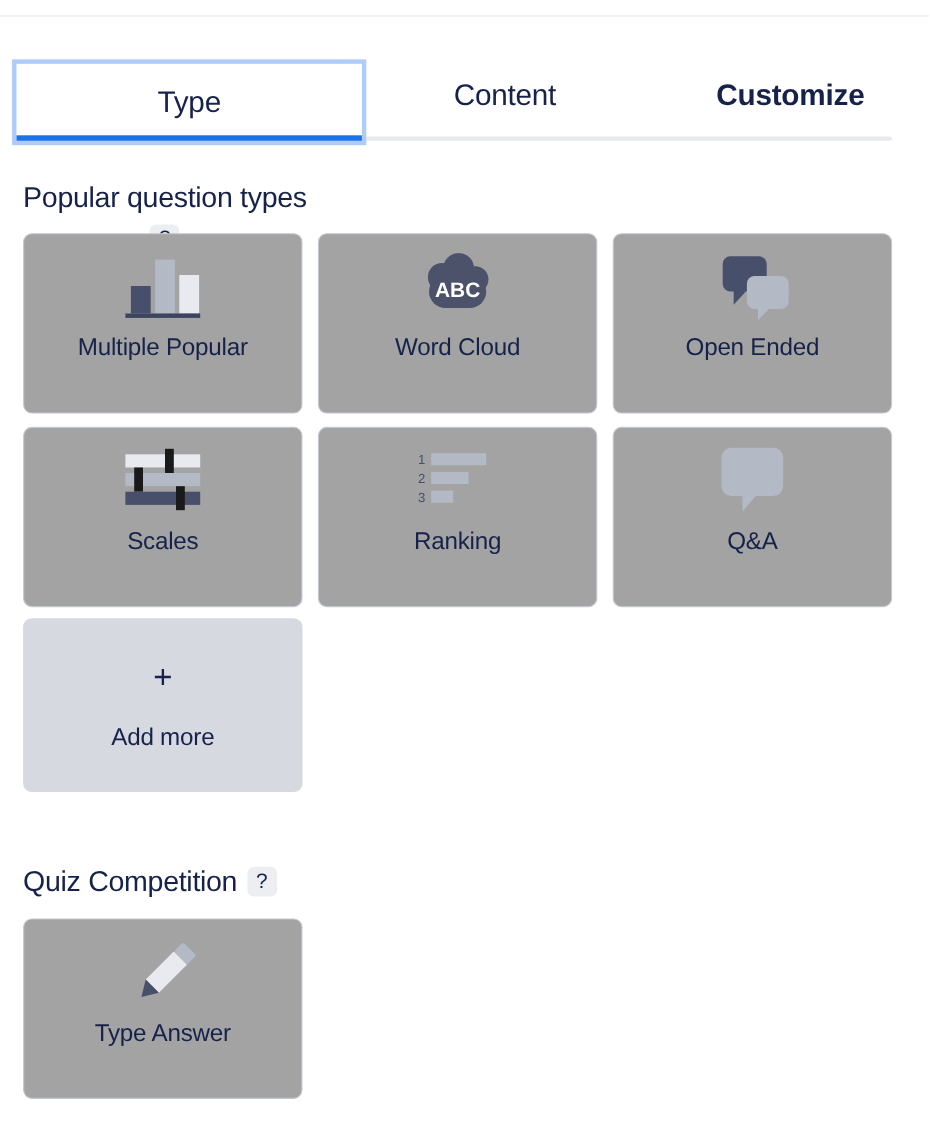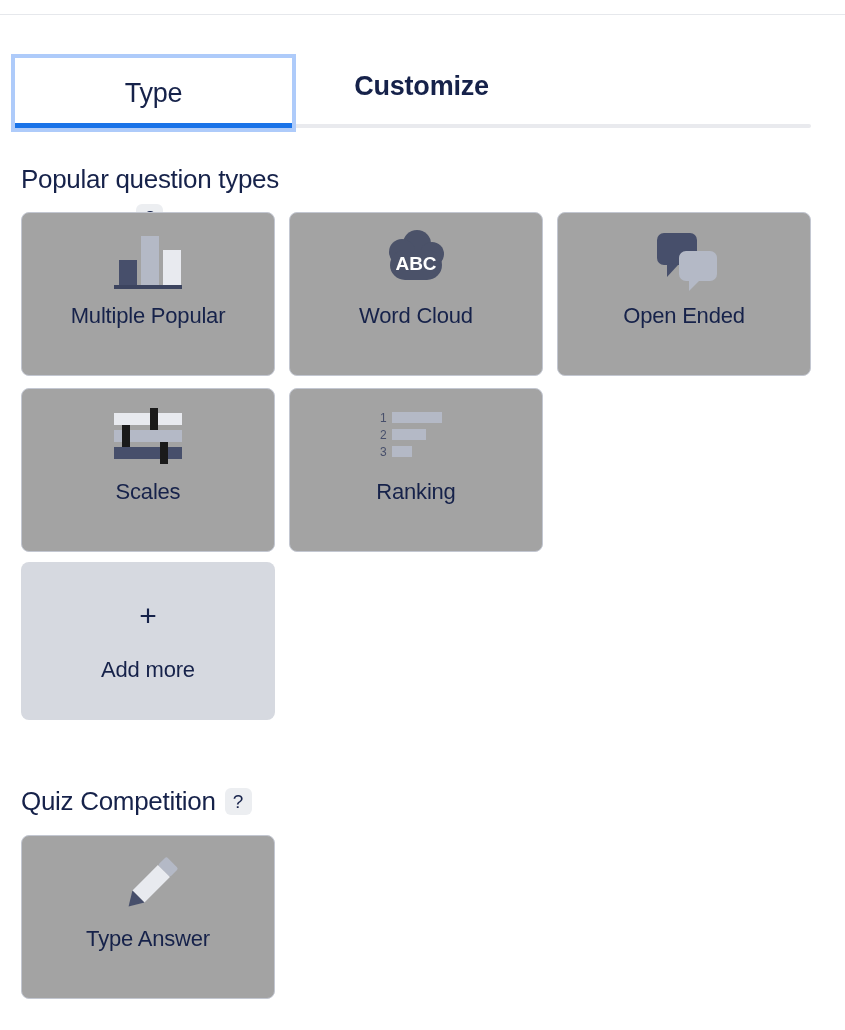--- a/index.html
+++ b/index.html
@@ -54,21 +54,21 @@
     align-items: center;
     justify-content: center;
     font-size: 27px;
     color: #16224a;
     letter-spacing: -0.2px;
     background: transparent;
     border: none;
     cursor: pointer;
     padding: 0;
   }
-  .tab.w1 { width: 277px; margin-top: 13px; }
+  .tab.w1 { width: 314px; margin-top: 13px; }
   .tab.w2 { width: 260px; }
   .tab.w3 { width: 259px; font-weight: bold; }
 
   .tab.active {
     background: #ffffff;
     box-shadow: 0 0 0 4px #aecbfa;
     z-index: 3;
   }
   .tab.active .tab-underline {
     position: absolute;
@@ -167,20 +167,23 @@
 
   <div class="top-rule"></div>
 
   <div class="tabbar">
     <div class="tab-track"></div>
     <div class="tabs">
       <button class="tab w1 active">
         <span>Type</span>
         <span class="tab-underline"></span>
       </button>
+      <button class="tab w2">
+        <span>Content</span>
+      </button>
       <button class="tab w3">
         <span>Customize</span>
       </button>
     </div>
   </div>
 
   <div class="section-head" style="left:21px; top:164px;flex-direction:column;">
     <span class="section-title">Popular question types</span>
     <span class="help-badge">?</span>
   </div>
@@ -251,20 +254,31 @@
           <text x="2" y="30" font-family="Liberation Sans, sans-serif" font-size="12" fill="#474f6b">2</text>
           <text x="2" y="47" font-family="Liberation Sans, sans-serif" font-size="12" fill="#474f6b">3</text>
           <rect x="14" y="3" width="50" height="11" fill="#b4b9c6"></rect>
           <rect x="14" y="20" width="34" height="11" fill="#b4b9c6"></rect>
           <rect x="14" y="37" width="20" height="11" fill="#b4b9c6"></rect>
         </svg>
       </div>
       <div class="card-label">Ranking</div>
     </div>
 
+    <div class="card">
+      <div class="card-icon">
+        <svg class="ico" width="66" height="64" viewBox="0 0 66 64" aria-hidden="true">
+          <g fill="#b4b9c6">
+            <rect x="5" y="4" width="56" height="44" rx="9"></rect>
+            <path d="M24 46 L24 62 L36 48 Z"></path>
+          </g>
+        </svg>
+      </div>
+      <div class="card-label">Q&amp;A</div>
+    </div>
   </div>
 
   <div class="card addmore" style="position:absolute; left:21px; top:562px;">
     <div class="plus-glyph">+</div>
     <div class="card-label">Add more</div>
   </div>
 
   <div class="section-head" style="left:21px; top:786px;">
     <span class="section-title">Quiz Competition</span>
     <span class="help-badge">?</span>

